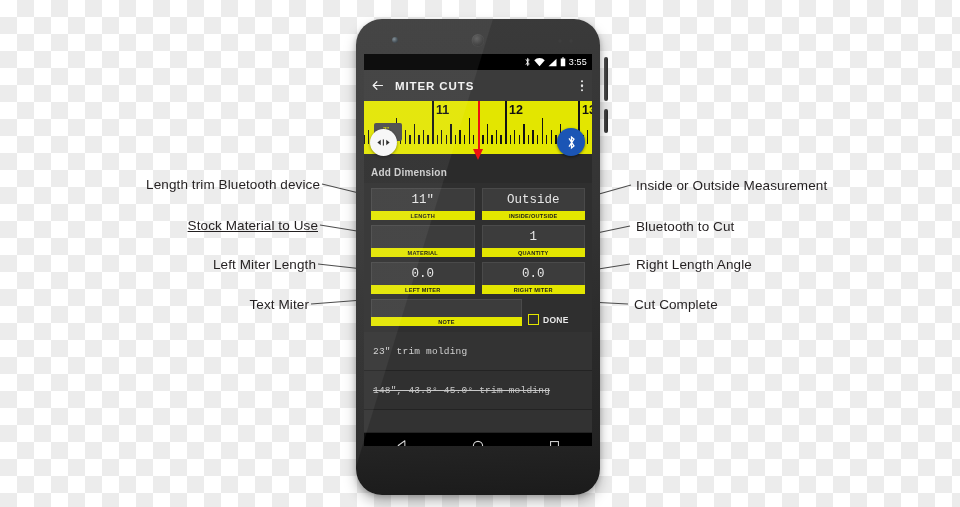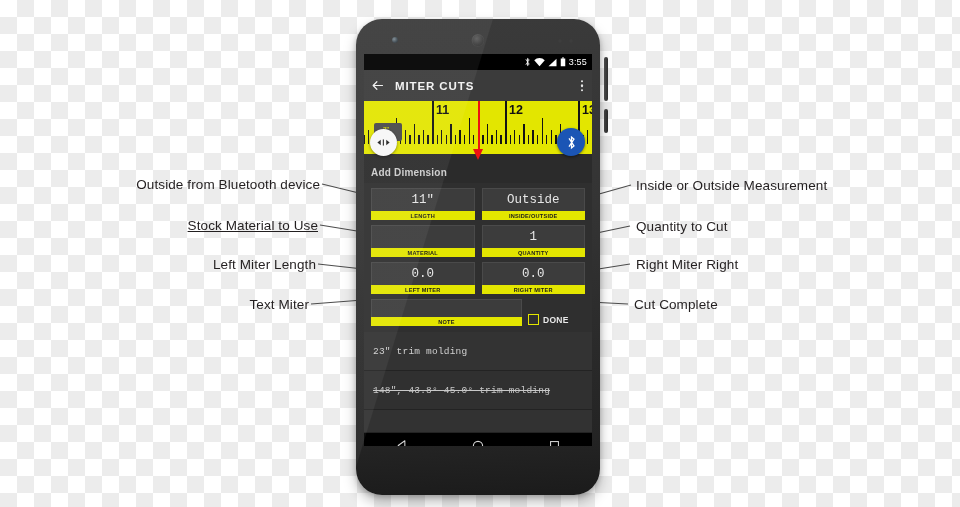--- a/index.html
+++ b/index.html
@@ -214,40 +214,40 @@
     <path d="M318,264 L363,269"></path>
     <path d="M311,304 L363,300"></path>
     <path d="M631,185 L592,196"></path>
     <path d="M630,226 L592,234"></path>
     <path d="M630,264 L592,270"></path>
     <path d="M628,304 L589,302"></path>
   </g>
 </svg>
 
 <div class="anno left" style="left:0;top:177px;width:320px;">
-  <span>Outside from Bluetooth device</span>
+  <span>Length trim Bluetooth device</span>
 </div>
 <div class="anno left" style="left:0;top:218px;width:318px;text-decoration:underline;">
   <span>Stock Material to Use</span>
 </div>
 <div class="anno left" style="left:0;top:257px;width:316px;">
   <span>Left Miter Length</span>
 </div>
 <div class="anno left" style="left:0;top:297px;width:309px;">
   <span>Text Miter</span>
 </div>
 
 <div class="anno right" style="left:636px;top:178px;">
   <span>Inside or Outside Measurement</span>
 </div>
 <div class="anno right" style="left:636px;top:219px;">
-  <span>Quantity to Cut</span>
+  <span>Bluetooth to Cut</span>
 </div>
 <div class="anno right" style="left:636px;top:257px;">
-  <span>Right Miter Right</span>
+  <span>Right Length Angle</span>
 </div>
 <div class="anno right" style="left:634px;top:297px;">
   <span>Cut Complete</span>
 </div>
 
 <div id="phone">
   <div class="phone-shadow"></div>
   <div class="phone-body">
     <div class="front-cam"></div>
     <div class="earpiece"></div>

